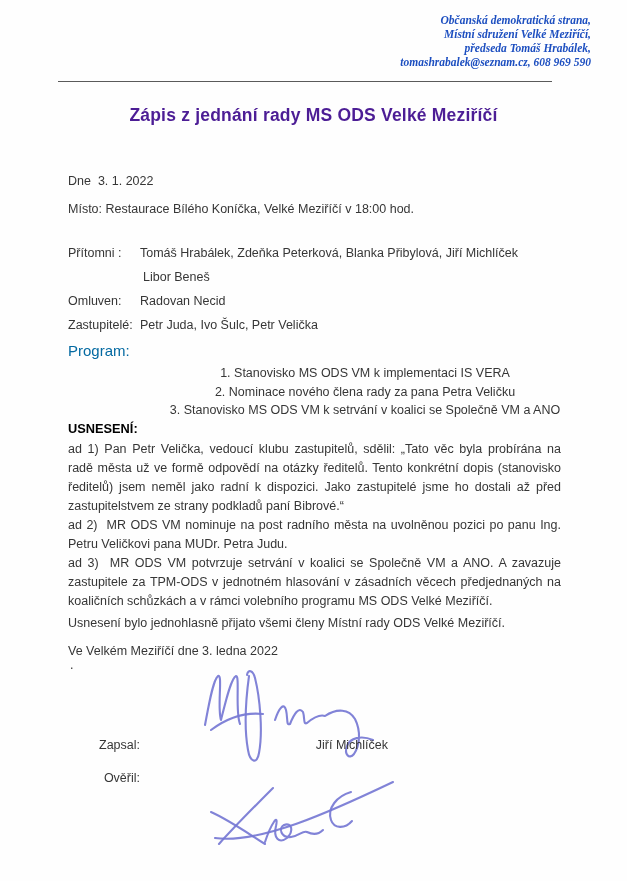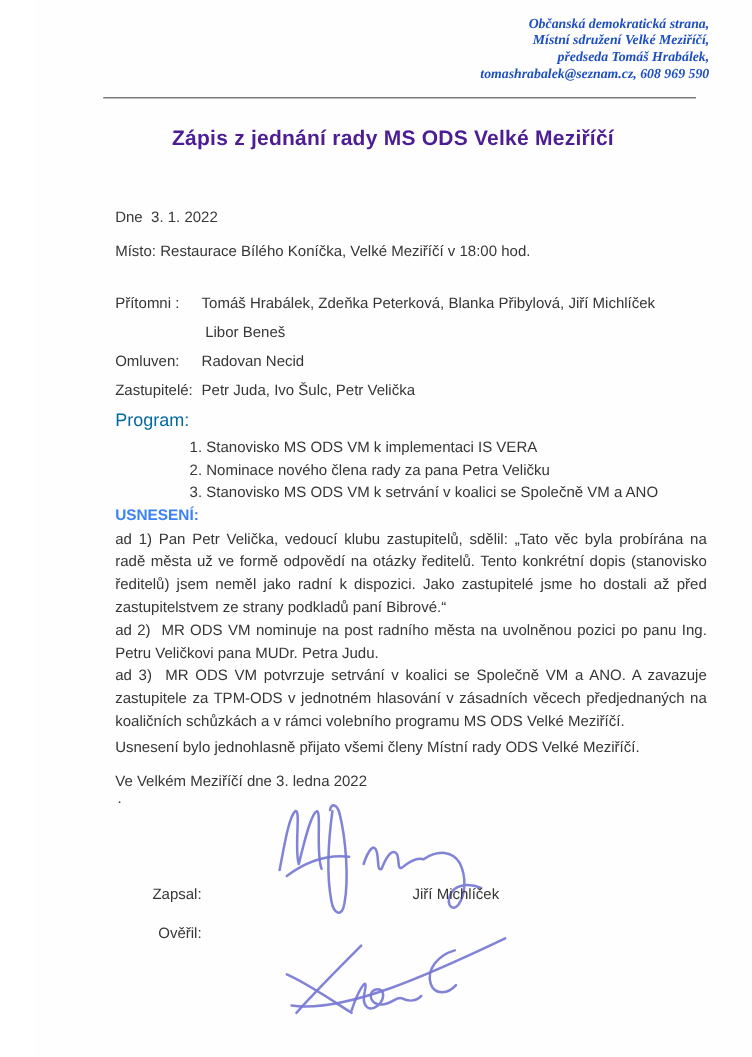--- a/index.html
+++ b/index.html
@@ -9,21 +9,21 @@
   }
   *{margin:0;padding:0;box-sizing:border-box;}
   html,body{width:627px;height:881px;}
   body{
     background:#ffffff;
     font-family:"Liberation Sans","DejaVu Sans",sans-serif;
     color:var(--text);
     position:relative;
     overflow:hidden;
   }
-  .page{position:absolute;inset:0;background:#fefefe;margin-left:28px;}
+  .page{position:absolute;inset:0;background:#fefefe;}
 
   
   .letterhead{
     position:absolute;top:13px;right:36px;width:320px;
     text-align:right;
     font-family:"Liberation Serif","DejaVu Serif",serif;
     font-style:italic;font-weight:bold;
     font-size:11.5px;line-height:14px;
     color:var(--letterhead-blue);
   }
@@ -49,25 +49,25 @@
   .att-label{width:72px;flex:0 0 72px;}
   .att-value{flex:1;white-space:pre-wrap;}
   .att-cont{padding-left:75px;line-height:24px;}
 
   
   .program-heading{
     position:absolute;top:342px;left:68px;font-size:15px;color:#0369a1;
   }
   .program-items{
     position:absolute;top:364px;left:130px;width:470px;
-    list-style:none;font-size:12.5px;line-height:18.5px;
+    list-style:none;font-size:12.5px;line-height:18.5px;text-align:center;
   }
 
   
-  .usneseni-heading{position:absolute;top:421px;left:68px;font-size:12.8px;font-weight:bold;color:#3b82f6;}
+  .usneseni-heading{position:absolute;top:421px;left:68px;font-size:12.8px;font-weight:bold;color:#000000;}
   .resolution{
     position:absolute;top:440px;left:68px;width:493px;
     font-size:12.5px;line-height:19px;text-align:justify;
   }
   .resolution p{white-space:pre-wrap;}
 
   .adoption-line{top:616px;}
   .placedate-line{top:644px;}
   .stray-mark{top:658px;left:70px;}
 

